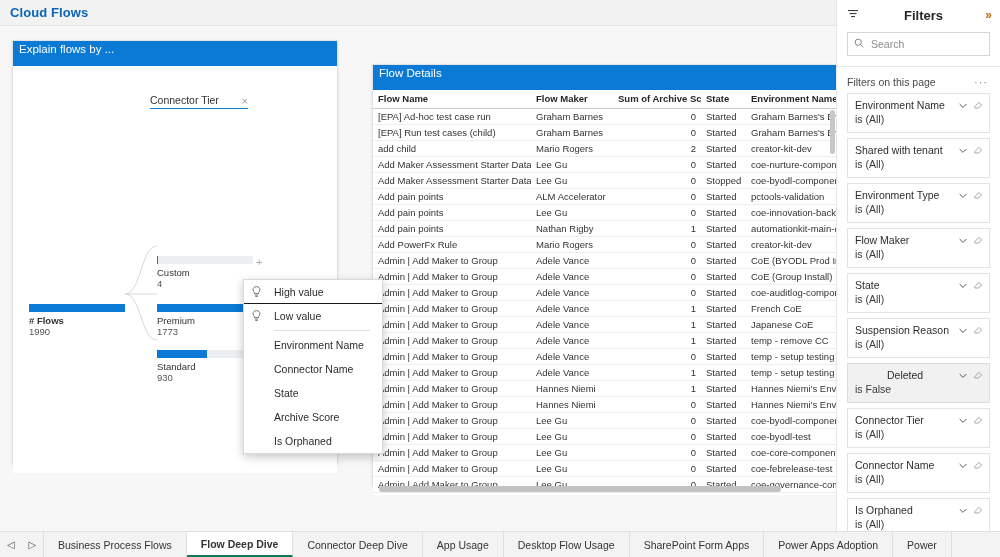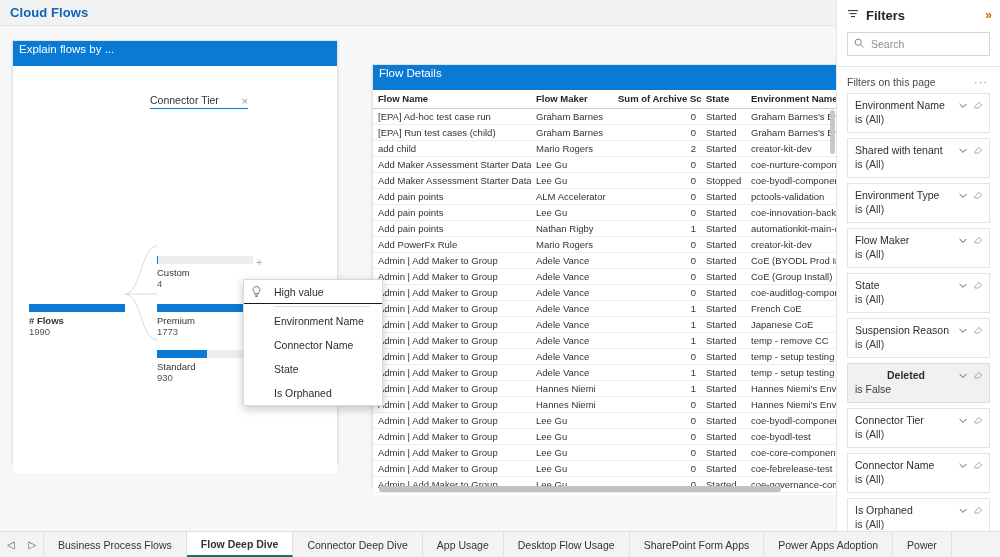--- a/index.html
+++ b/index.html
@@ -110,21 +110,21 @@
     position:absolute; left:6px; bottom:3px; width:402px; height:6px;
     background:#c2c2c2; border-radius:3px;
   }
 
   
   .filters {
     position:absolute; right:0; top:0; width:164px; height:531px;
     background:#fff; border-left:1px solid #e6e6e6;
   }
   .filters-head {
-    display:flex; align-items:center; height:30px; padding:0 8px 0 10px;
+    display:flex; align-items:center; height:30px; padding:0 8px 0 10px;gap:38px;
   }
   .filters-head .fh-ico { font-size:12px; color:#3a3a3a; margin-right:7px; }
   .filters-head .fh-title { font-size:13px; font-weight:bold; color:#252525; flex:1; }
   .filters-head .fh-exp { font-size:12px; color:#c26a00; font-weight:bold; }
 
   .search-box {
     margin:2px 10px 0 10px; height:24px; border:1px solid #d6d6d6;
     display:flex; align-items:center; padding:0 6px; background:#fff;
   }
   .search-box .s-ico { font-size:10px; color:#777; margin-right:7px; }
@@ -140,21 +140,21 @@
   .fp-sectionhdr .dots { font-size:11px; color:#8a8a8a; letter-spacing:1px; line-height:8px; }
 
   .fcards { padding:0 10px; }
   .fcard {
     border:1px solid #e3e3e3; background:#fff;
     padding:5px 6px 6px 7px; margin-bottom:5px; position:relative;
   }
   .fcard.active { background:#f1f1f1; border-color:#dcdcdc; }
   .fcard .fc-row { display:flex; align-items:flex-start; }
   .fcard .fc-name { font-size:10.5px; color:#2d2d2d; flex:1; line-height:13px; }
-  .fcard.active .fc-name { font-weight:bold;padding-left:32px; }
+  .fcard.active .fc-name { font-weight:normal;padding-left:32px; }
   .fcard .fc-chev { font-size:9px; color:#5a5a5a; margin:2px 6px 0 2px; }
   .fcard .fc-eraser { font-size:10px; color:#9a9a9a; margin-top:1px; }
   .fcard .fc-val { font-size:10.5px; color:#3a3a3a; line-height:14px; }
 
   
   .tabbar {
     position:absolute; left:0; bottom:0; width:1000px; height:26px;
     background:#f3f3f3; border-top:1px solid #e0e0e0;
     display:flex; align-items:stretch;
   }
@@ -435,24 +435,35 @@
       <div class="dd-item hi">
         <span class="dd-ico">
           <svg width="9" height="12" viewBox="0 0 9 12" aria-hidden="true">
             <path d="M4.5 0.6 C2.4 0.6 1 2 1 3.7 c0 1.3 0.8 2 1.4 2.8 l0 1.1 h4.2 l0-1.1 C7.2 5.7 8 5 8 3.7 8 2 6.6 0.6 4.5 0.6 z" fill="none" stroke="#555" stroke-width="0.8"></path>
             <rect x="2.9" y="8.7" width="3.2" height="0.8" fill="#555"></rect>
             <rect x="3.3" y="10.1" width="2.4" height="0.8" fill="#555"></rect>
           </svg>
         </span>
         <span>High value</span>
       </div>
+      <div class="dd-item">
+        <span class="dd-ico">
+          <svg width="9" height="12" viewBox="0 0 9 12" aria-hidden="true">
+            <path d="M4.5 0.6 C2.4 0.6 1 2 1 3.7 c0 1.3 0.8 2 1.4 2.8 l0 1.1 h4.2 l0-1.1 C7.2 5.7 8 5 8 3.7 8 2 6.6 0.6 4.5 0.6 z" fill="none" stroke="#555" stroke-width="0.8"></path>
+            <rect x="2.9" y="8.7" width="3.2" height="0.8" fill="#555"></rect>
+            <rect x="3.3" y="10.1" width="2.4" height="0.8" fill="#555"></rect>
+          </svg>
+        </span>
+        <span>Low value</span>
+      </div>
       <div class="dd-sep"></div>
       <div class="dd-item plain">Environment Name</div>
       <div class="dd-item plain">Connector Name</div>
       <div class="dd-item plain">State</div>
+      <div class="dd-item plain">Archive Score</div>
       <div class="dd-item plain">Is Orphaned</div>
     </div>
 
   </div>
 
   <div class="filters">
     <div class="filters-head">
       <span class="fh-ico">
         <svg width="12" height="12" viewBox="0 0 12 12" aria-hidden="true">
           <rect x="1" y="2" width="10" height="1.1" fill="#3a3a3a"></rect>

